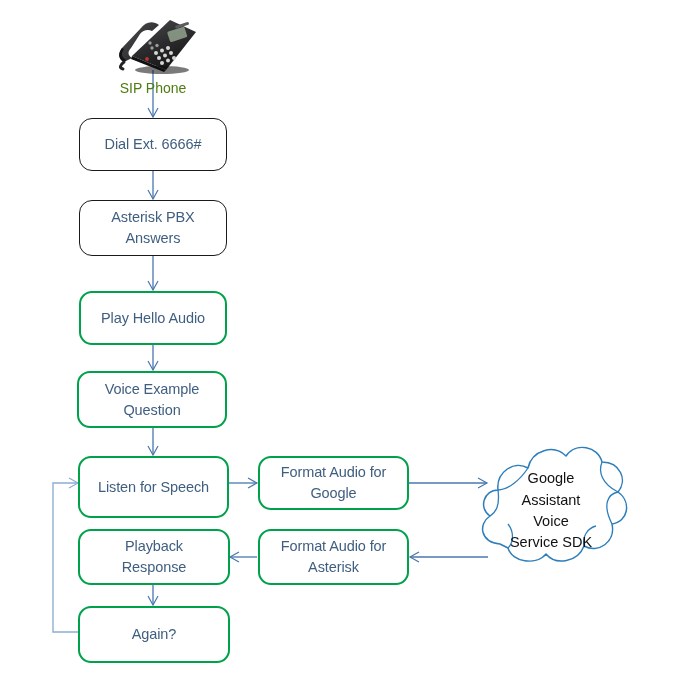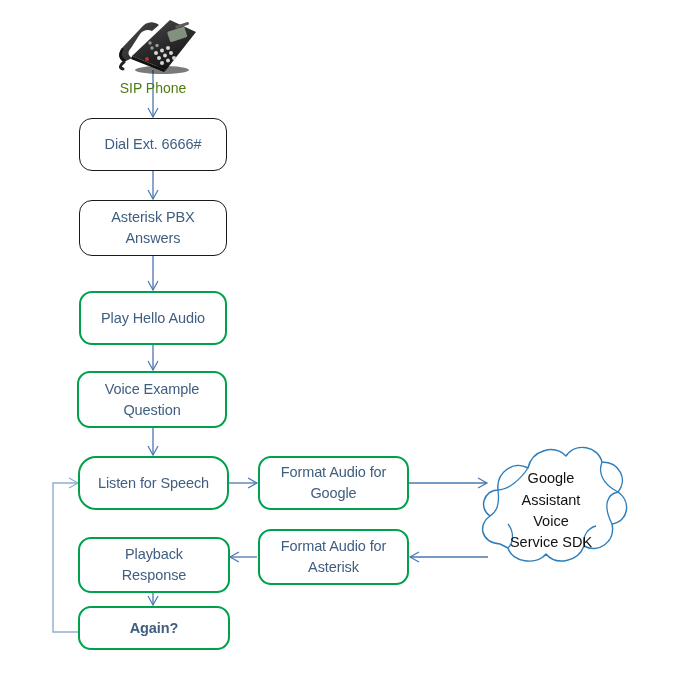--- a/index.html
+++ b/index.html
@@ -230,32 +230,32 @@
   <div class="node black" style="left:79px; top:118px; width:148px; height:53px;">Dial Ext. 6666#</div>
 
   <div class="node green" style="left:79px; top:291px; width:148px; height:54px;">Play Hello Audio</div>
 
   <div class="node black" style="left:79px; top:200px; width:148px; height:56px;">Asterisk PBX
 Answers</div>
 
   <div class="node green" style="left:77px; top:371px; width:150px; height:57px;">Voice Example
 Question</div>
 
-  <div class="node green" style="left:78px; top:456px; width:151px; height:54px;border-radius:18px;">Listen for Speech</div>
+  <div class="node green" style="left:78px; top:456px; width:151px; height:62px;">Listen for Speech</div>
 
   <div class="node green" style="left:258px; top:456px; width:151px; height:54px;">Format Audio for
 Google</div>
 
-  <div class="node green" style="left:78px; top:529px; width:152px; height:56px;margin-top:8px;">Playback
+  <div class="node green" style="left:78px; top:529px; width:152px; height:56px;">Playback
 Response</div>
 
   <div class="node green" style="left:258px; top:529px; width:151px; height:56px;">Format Audio for
 Asterisk</div>
 
-  <div class="node green" style="left:78px; top:606px; width:152px; height:44px;font-weight:bold;">Again?</div>
+  <div class="node green" style="left:78px; top:606px; width:152px; height:57px;">Again?</div>
 
   <div class="cloud-wrap" style="left:470px; top:432px; width:162px; height:158px;">
     <svg width="162" height="158" viewBox="0 0 162 158">
       <path d="M30,112
                C10,110 8,92 20,84
                C8,76 14,58 28,58
                C26,40 44,28 58,36
                C62,18 84,12 96,24
                C106,10 128,14 132,30
                C150,30 158,48 148,60

